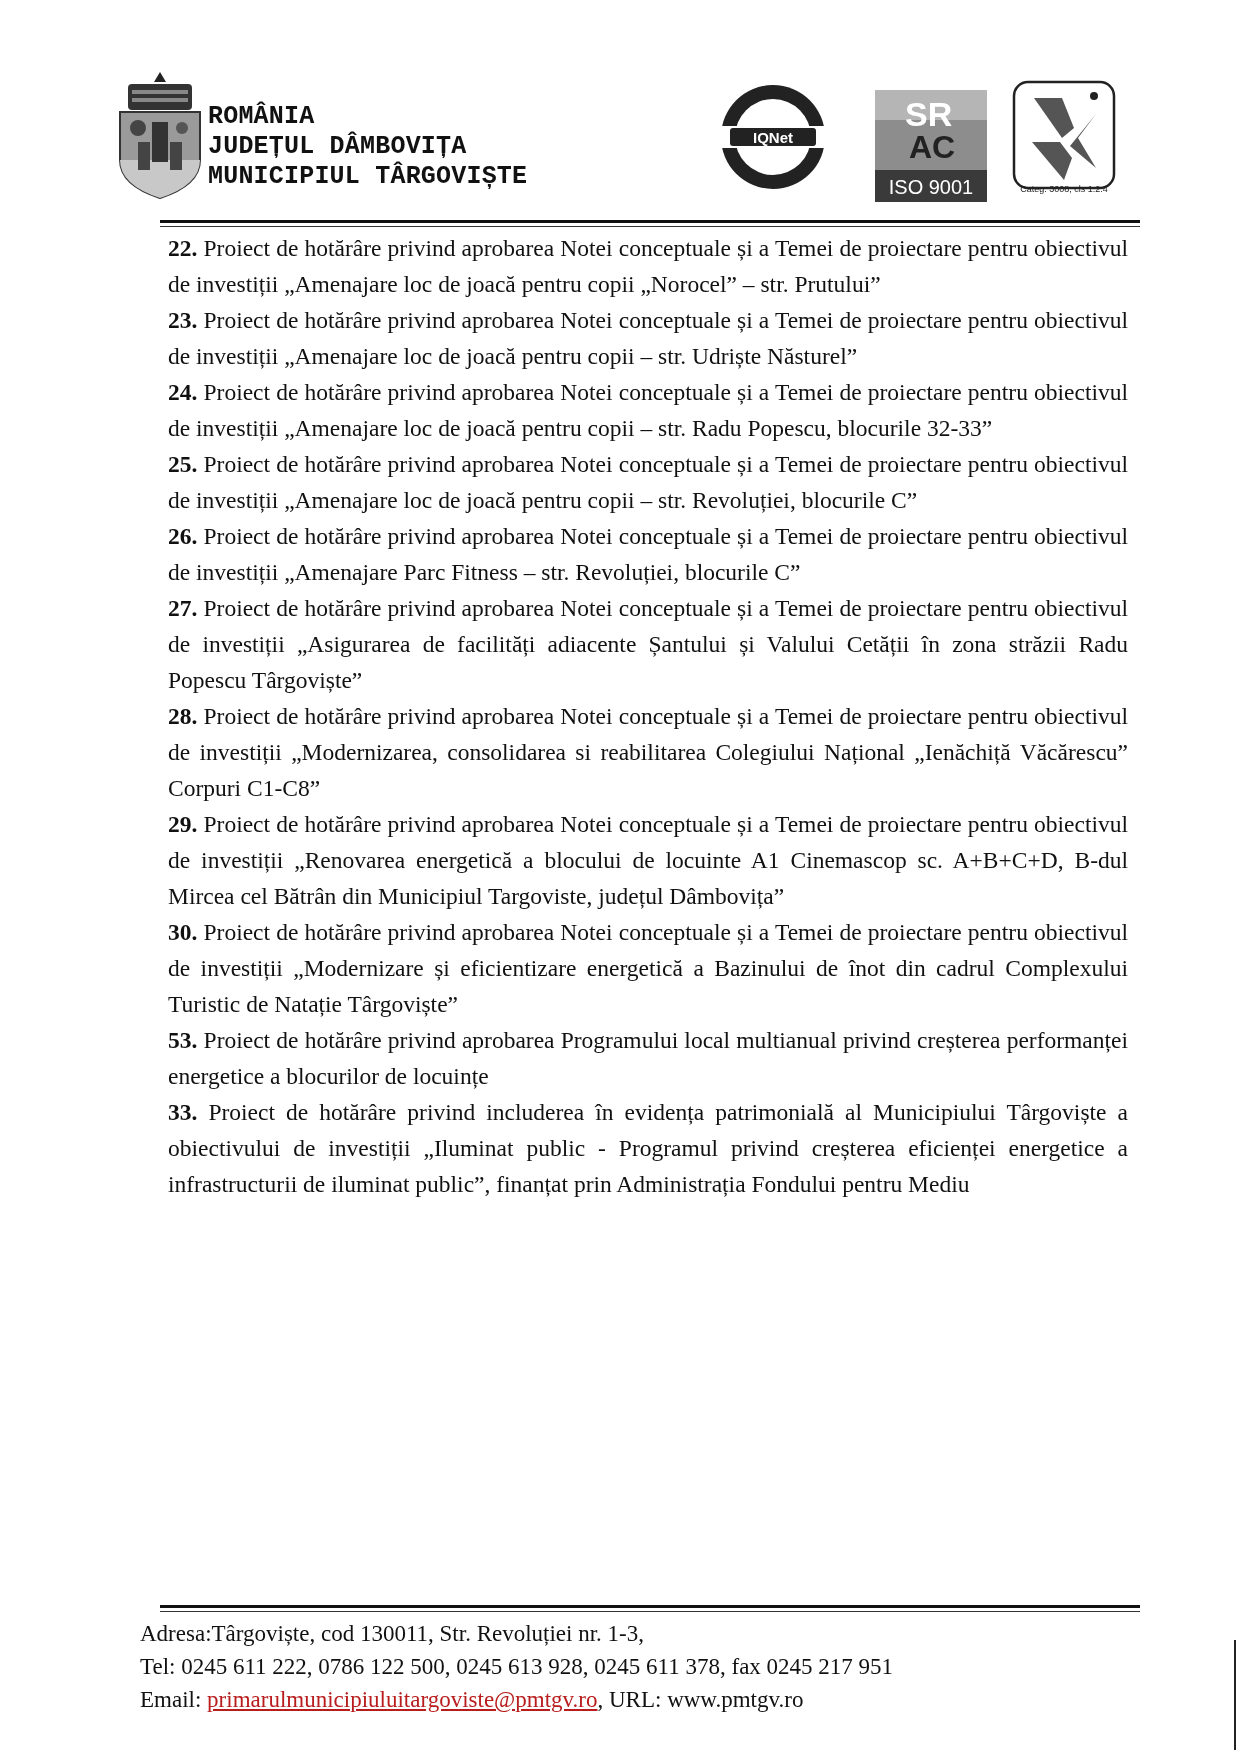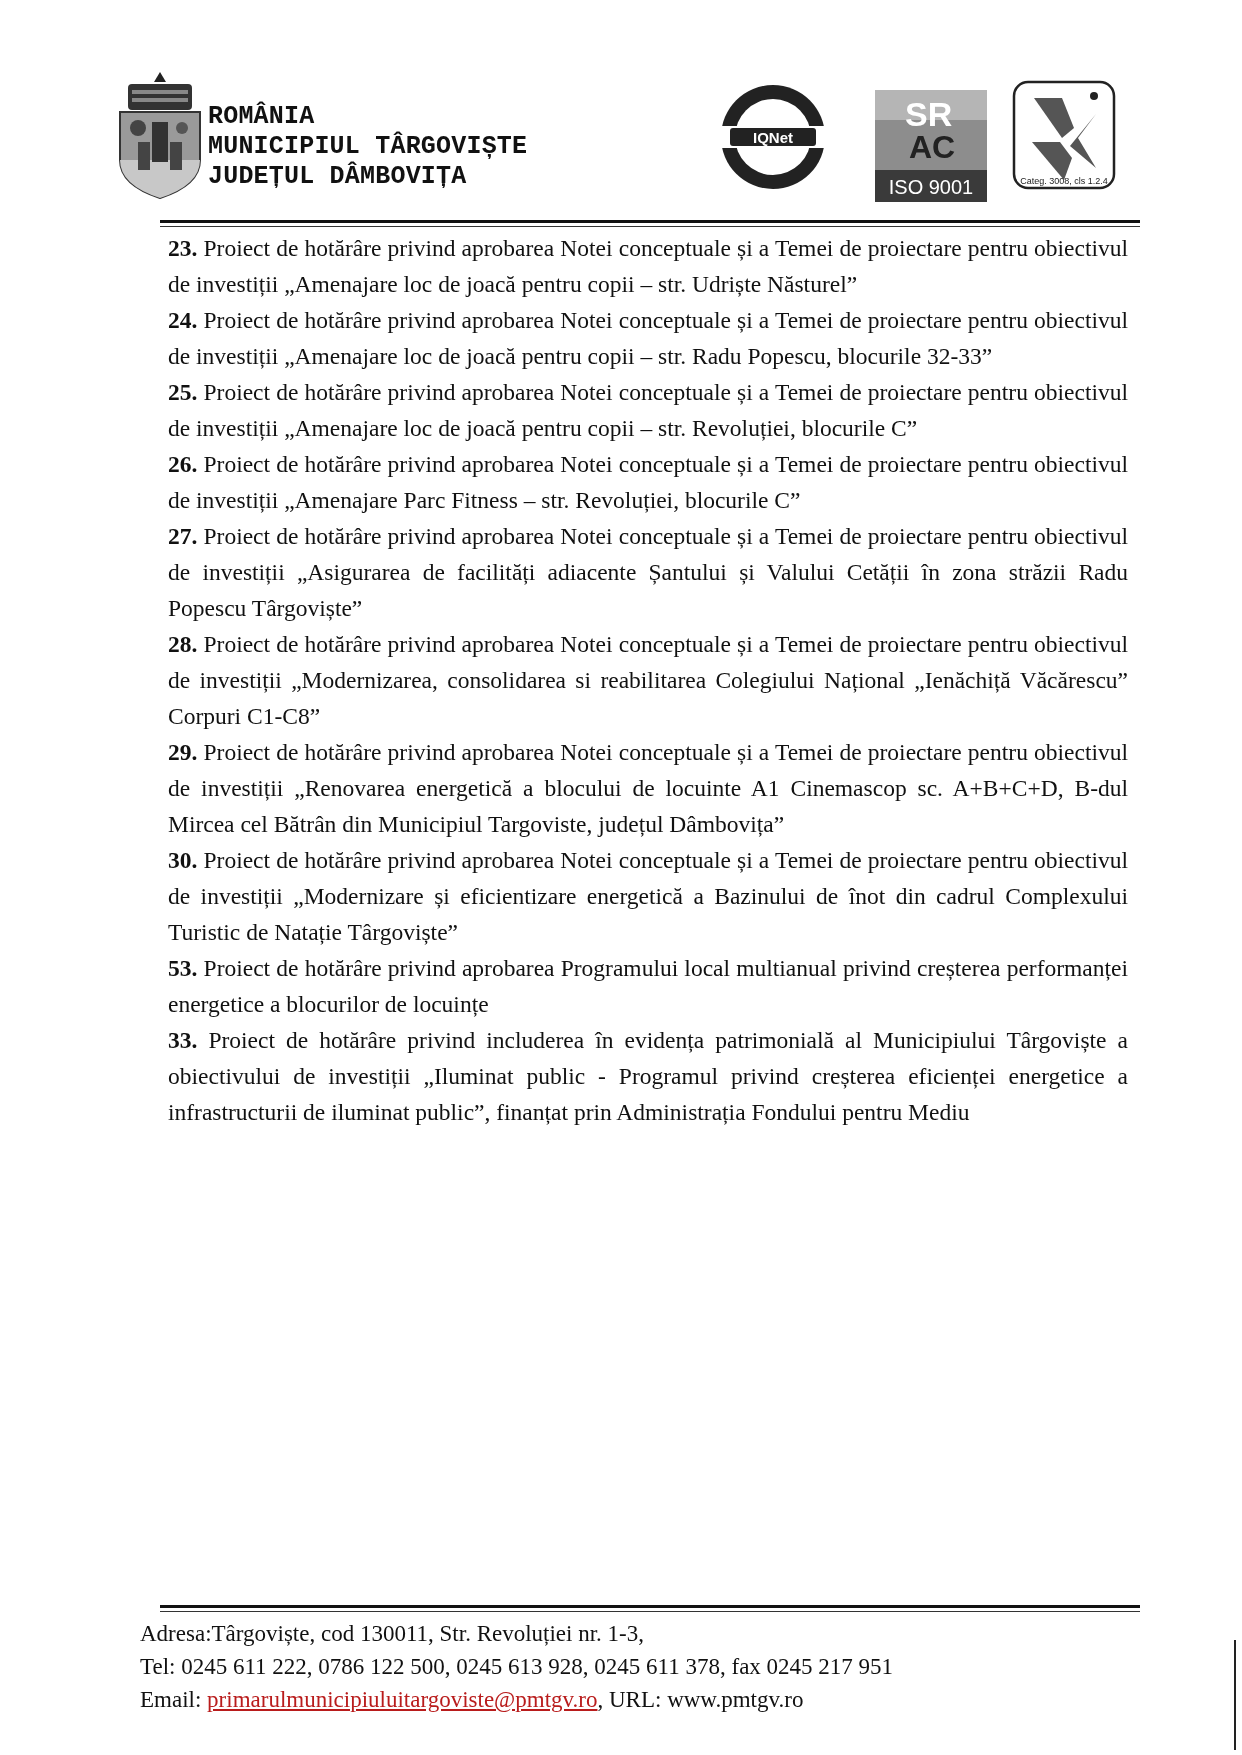--- a/index.html
+++ b/index.html
@@ -4,21 +4,21 @@
 <style>
   html, body { margin: 0; padding: 0; background: #ffffff; }
   body { width: 1242px; height: 1755px; position: relative; overflow: hidden; font-family: "Liberation Serif", serif; color: #111; }
   .header { position: absolute; left: 110px; top: 60px; width: 1020px; height: 150px; }
   .crest { position: absolute; left: 0; top: 10px; width: 100px; height: 130px; }
   .titles { position: absolute; left: 98px; top: 42px; font-weight: bold; font-size: 25px; line-height: 30px; letter-spacing: 0.2px; font-family: Liberation Mono, monospace; }
   .titles div { white-space: nowrap; }
   .iqnet { position: absolute; left: 608px; top: 22px; width: 110px; height: 110px; }
   .srac { position: absolute; left: 765px; top: 30px; width: 112px; height: 112px; }
   .xlogo { position: absolute; left: 902px; top: 20px; width: 104px; height: 110px; }
-  .xlogo-cap { position: absolute; left: 902px; top: 116px; width: 104px; font-family: "Liberation Sans", sans-serif; font-size: 9px; text-align: center; color: #222; }
+  .xlogo-cap { position: absolute; left: 902px; top: 124px; width: 104px; font-family: "Liberation Sans", sans-serif; font-size: 9px; text-align: center; color: #222; }
   .rule-top { position: absolute; left: 160px; top: 220px; width: 980px; height: 0; border-top: 3px solid #111; }
   .rule-top2 { position: absolute; left: 160px; top: 226px; width: 980px; height: 0; border-top: 1px solid #333; }
   .content { position: absolute; left: 168px; top: 230px; width: 960px; font-size: 23.5px; line-height: 36px; text-align: justify; }
   .item { margin: 0; }
   .item .num { font-weight: bold; }
   .rule-bot { position: absolute; left: 160px; top: 1605px; width: 980px; height: 0; border-top: 3px solid #111; }
   .rule-bot2 { position: absolute; left: 160px; top: 1611px; width: 980px; height: 0; border-top: 1px solid #333; }
   .footer { position: absolute; left: 140px; top: 1617px; width: 1000px; font-size: 23px; line-height: 33px; white-space: nowrap; }
   .footer a { color: #b91c1c; text-decoration: underline; }
   .edge { position: absolute; right: 6px; top: 1640px; width: 2px; height: 110px; background: #222; }
@@ -35,22 +35,22 @@
     <path d="M10 42 L90 42 L90 90 Q90 115 50 128 Q10 115 10 90 Z" fill="#9a9a9a" stroke="#333" stroke-width="2"></path>
     <path d="M10 90 L90 90 Q90 115 50 128 Q10 115 10 90 Z" fill="#c8c8c8"></path>
     <circle cx="28" cy="58" r="8" fill="#444"></circle>
     <circle cx="72" cy="58" r="6" fill="#555"></circle>
     <rect x="42" y="52" width="16" height="40" fill="#333"></rect>
     <rect x="28" y="72" width="12" height="28" fill="#444"></rect>
     <rect x="60" y="72" width="12" height="28" fill="#444"></rect>
   </svg>
   <div class="titles">
     <div>ROMÂNIA</div>
+    <div>JUDEȚUL DÂMBOVIȚA</div>
     <div>MUNICIPIUL TÂRGOVIȘTE</div>
-    <div>JUDEȚUL DÂMBOVIȚA</div>
   </div>
   <svg class="iqnet" viewBox="0 0 110 110">
     <circle cx="55" cy="55" r="52" fill="#222"></circle>
     <circle cx="55" cy="55" r="38" fill="#fff"></circle>
     <rect x="2" y="44" width="106" height="22" fill="#fff"></rect>
     <rect x="12" y="46" width="86" height="18" rx="3" fill="#222"></rect>
     <text x="55" y="61" font-family="Liberation Sans, sans-serif" font-weight="bold" font-size="15" fill="#fff" text-anchor="middle">IQNet</text>
   </svg>
   <svg class="srac" viewBox="0 0 112 112">
     <rect x="0" y="0" width="112" height="112" fill="#8d8d8d"></rect>
@@ -67,20 +67,21 @@
     <path d="M20 62 L48 62 L60 78 L52 100 Z" fill="#555"></path>
     <circle cx="82" cy="16" r="4" fill="#222"></circle>
   </svg>
   <div class="xlogo-cap">Categ. 3008, cls 1.2.4</div>
 </div>
 
 <div class="rule-top"></div>
 <div class="rule-top2"></div>
 
 <div class="content">
+  <p class="item"><span class="num">22.</span><span> Proiect de hotărâre privind aprobarea Notei conceptuale și a Temei de proiectare pentru obiectivul de investiții „Amenajare loc de joacă pentru copii „Norocel” – str. Prutului”</span></p>
   <p class="item"><span class="num">23.</span><span> Proiect de hotărâre privind aprobarea Notei conceptuale și a Temei de proiectare pentru obiectivul de investiții „Amenajare loc de joacă pentru copii – str. Udriște Năsturel”</span></p>
   <p class="item"><span class="num">24.</span><span> Proiect de hotărâre privind aprobarea Notei conceptuale și a Temei de proiectare pentru obiectivul de investiții „Amenajare loc de joacă pentru copii – str. Radu Popescu, blocurile 32-33”</span></p>
   <p class="item"><span class="num">25.</span><span> Proiect de hotărâre privind aprobarea Notei conceptuale și a Temei de proiectare pentru obiectivul de investiții „Amenajare loc de joacă pentru copii – str. Revoluției, blocurile C”</span></p>
   <p class="item"><span class="num">26.</span><span> Proiect de hotărâre privind aprobarea Notei conceptuale și a Temei de proiectare pentru obiectivul de investiții „Amenajare Parc Fitness – str. Revoluției, blocurile C”</span></p>
   <p class="item"><span class="num">27.</span><span> Proiect de hotărâre privind aprobarea Notei conceptuale și a Temei de proiectare pentru obiectivul de investiții „Asigurarea de facilități adiacente Șantului și Valului Cetății în zona străzii Radu Popescu Târgoviște”</span></p>
   <p class="item"><span class="num">28.</span><span> Proiect de hotărâre privind aprobarea Notei conceptuale și a Temei de proiectare pentru obiectivul de investiții „Modernizarea, consolidarea si reabilitarea Colegiului Național „Ienăchiță Văcărescu” Corpuri C1-C8”</span></p>
   <p class="item"><span class="num">29.</span><span> Proiect de hotărâre privind aprobarea Notei conceptuale și a Temei de proiectare pentru obiectivul de investiții „Renovarea energetică a blocului de locuinte A1 Cinemascop sc. A+B+C+D, B-dul Mircea cel Bătrân din Municipiul Targoviste, județul Dâmbovița”</span></p>
   <p class="item"><span class="num">30.</span><span> Proiect de hotărâre privind aprobarea Notei conceptuale și a Temei de proiectare pentru obiectivul de investiții „Modernizare și eficientizare energetică a Bazinului de înot din cadrul Complexului Turistic de Natație Târgoviște”</span></p>
   <p class="item"><span class="num">53.</span><span> Proiect de hotărâre privind aprobarea Programului local multianual privind creșterea performanței energetice a blocurilor de locuințe</span></p>
   <p class="item"><span class="num">33.</span><span> Proiect de hotărâre privind includerea în evidența patrimonială al Municipiului Târgoviște a obiectivului de investiții „Iluminat public - Programul privind creșterea eficienței energetice a infrastructurii de iluminat public”, finanțat prin Administrația Fondului pentru Mediu</span></p>

